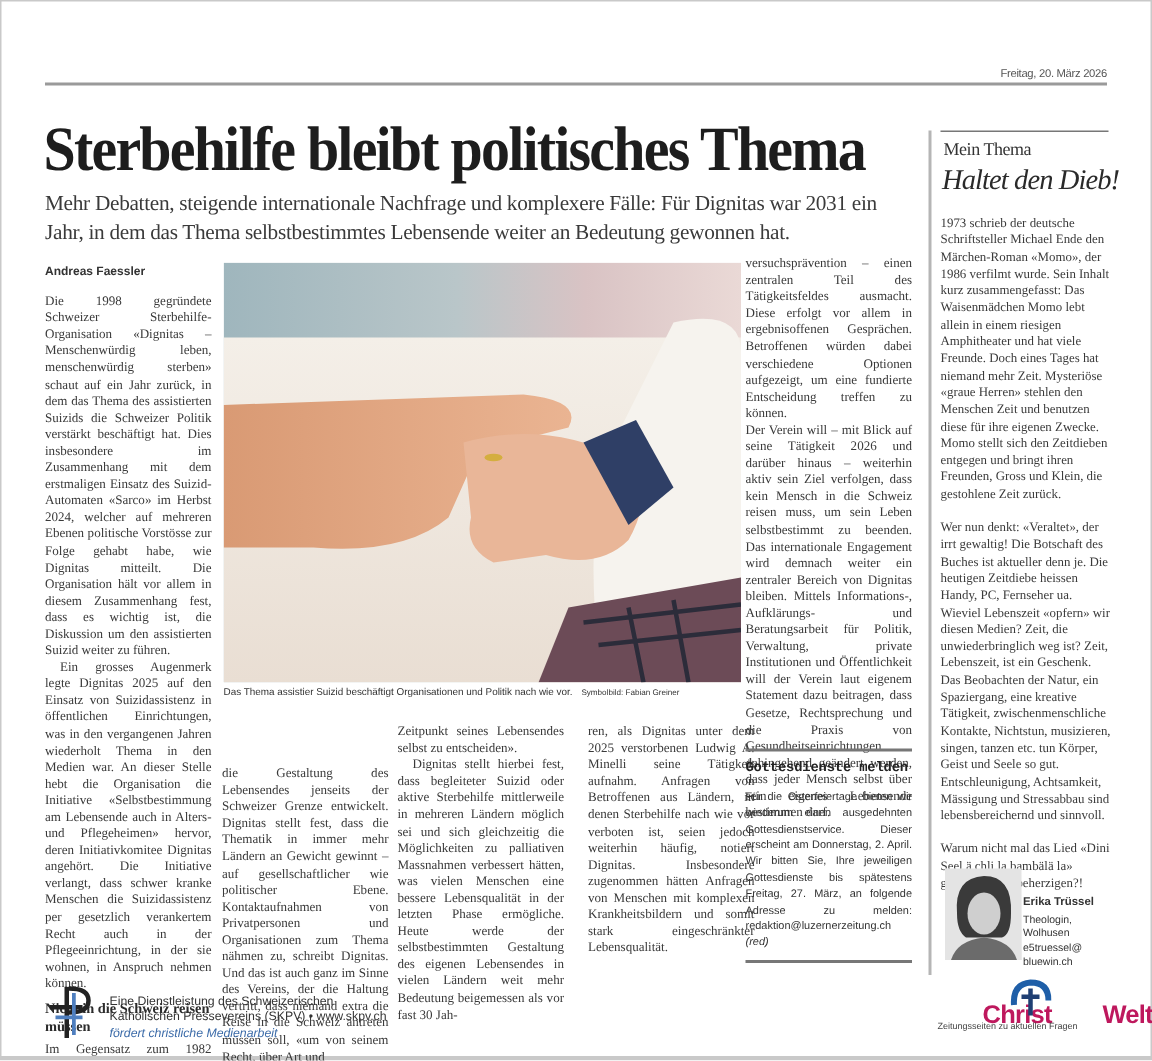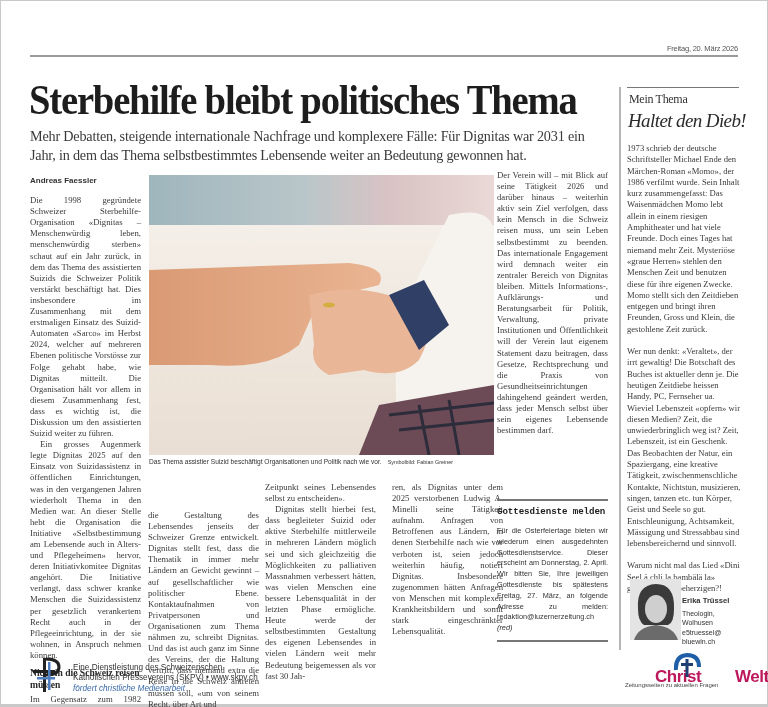--- a/index.html
+++ b/index.html
@@ -113,20 +113,21 @@
 <div class="col col3">
   <p>Zeitpunkt seines Lebensendes selbst zu entscheiden».</p>
   <p class="indent">Dignitas stellt hierbei fest, dass begleiteter Suizid oder aktive Sterbehilfe mittlerweile in mehreren Ländern möglich sei und sich gleichzeitig die Möglichkeiten zu palliativen Massnahmen verbessert hätten, was vielen Menschen eine bessere Lebensqualität in der letzten Phase ermögliche. Heute werde der selbstbestimmten Gestaltung des eigenen Lebensendes in vielen Ländern weit mehr Bedeutung beigemessen als vor fast 30 Jah-</p>
 </div>
 
 <div class="col col4">
   <p>ren, als Dignitas unter dem 2025 verstorbenen Ludwig A. Minelli seine Tätigkeit aufnahm. Anfragen von Betroffenen aus Ländern, in denen Sterbehilfe nach wie vor verboten ist, seien jedoch weiterhin häufig, notiert Dignitas. Insbesondere zugenommen hätten Anfragen von Menschen mit komplexen Krankheitsbildern und somit stark eingeschränkter Lebensqualität.</p>
 </div>
 
 <div class="col col5">
+  <p>versuchsprävention – einen zentralen Teil des Tätigkeitsfeldes ausmacht. Diese erfolgt vor allem in ergebnisoffenen Gesprächen. Betroffenen würden dabei verschiedene Optionen aufgezeigt, um eine fundierte Entscheidung treffen zu können.</p>
   <p>Der Verein will – mit Blick auf seine Tätigkeit 2026 und darüber hinaus – weiterhin aktiv sein Ziel verfolgen, dass kein Mensch in die Schweiz reisen muss, um sein Leben selbstbestimmt zu beenden. Das internationale Engagement wird demnach weiter ein zentraler Bereich von Dignitas bleiben. Mittels Informations-, Aufklärungs- und Beratungsarbeit für Politik, Verwaltung, private Institutionen und Öffentlichkeit will der Verein laut eigenem Statement dazu beitragen, dass Gesetze, Rechtsprechung und die Praxis von Gesundheitseinrichtungen dahingehend geändert werden, dass jeder Mensch selbst über sein eigenes Lebensende bestimmen darf.</p>
 </div>
 
 <div class="box-rule-top"></div>
 <div class="box">
   <h4>Gottesdienste melden</h4>
   <p><span>Für die Osterfeiertage bieten wir wiederum einen ausgedehnten Gottesdienstservice. Dieser erscheint am Donnerstag, 2. April. Wir bitten Sie, Ihre jeweiligen Gottesdienste bis spätestens Freitag, 27. März, an folgende Adresse zu melden: redaktion@luzernerzeitung.ch</span> <em>(red)</em></p>
 </div>
 <div class="box-rule-bot"></div>
 

